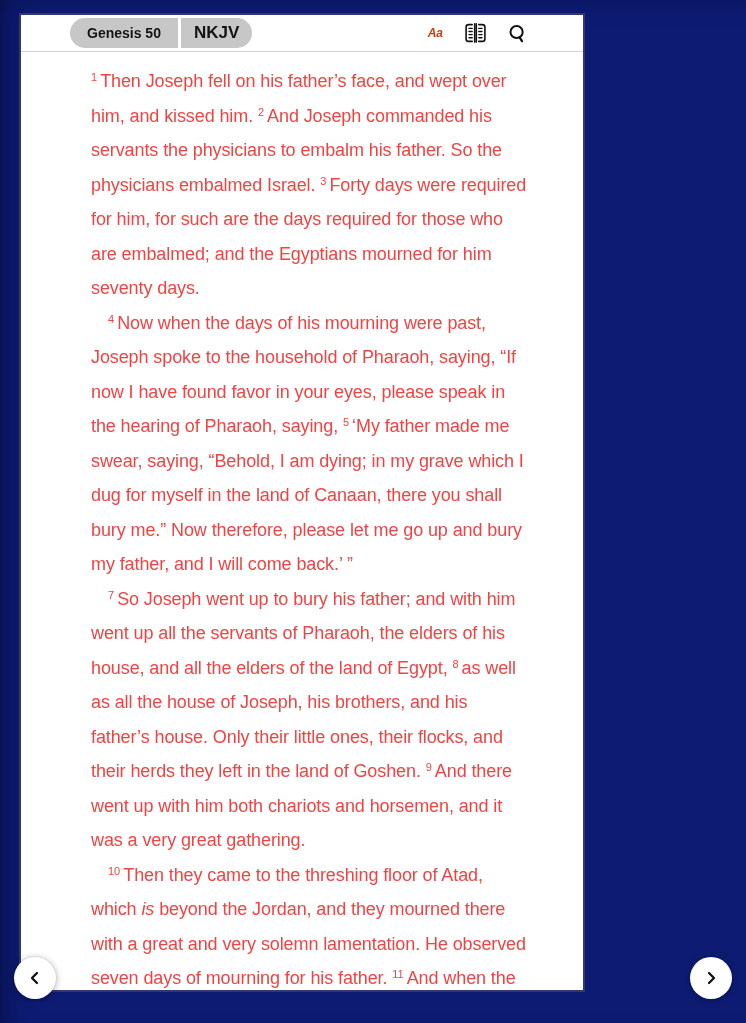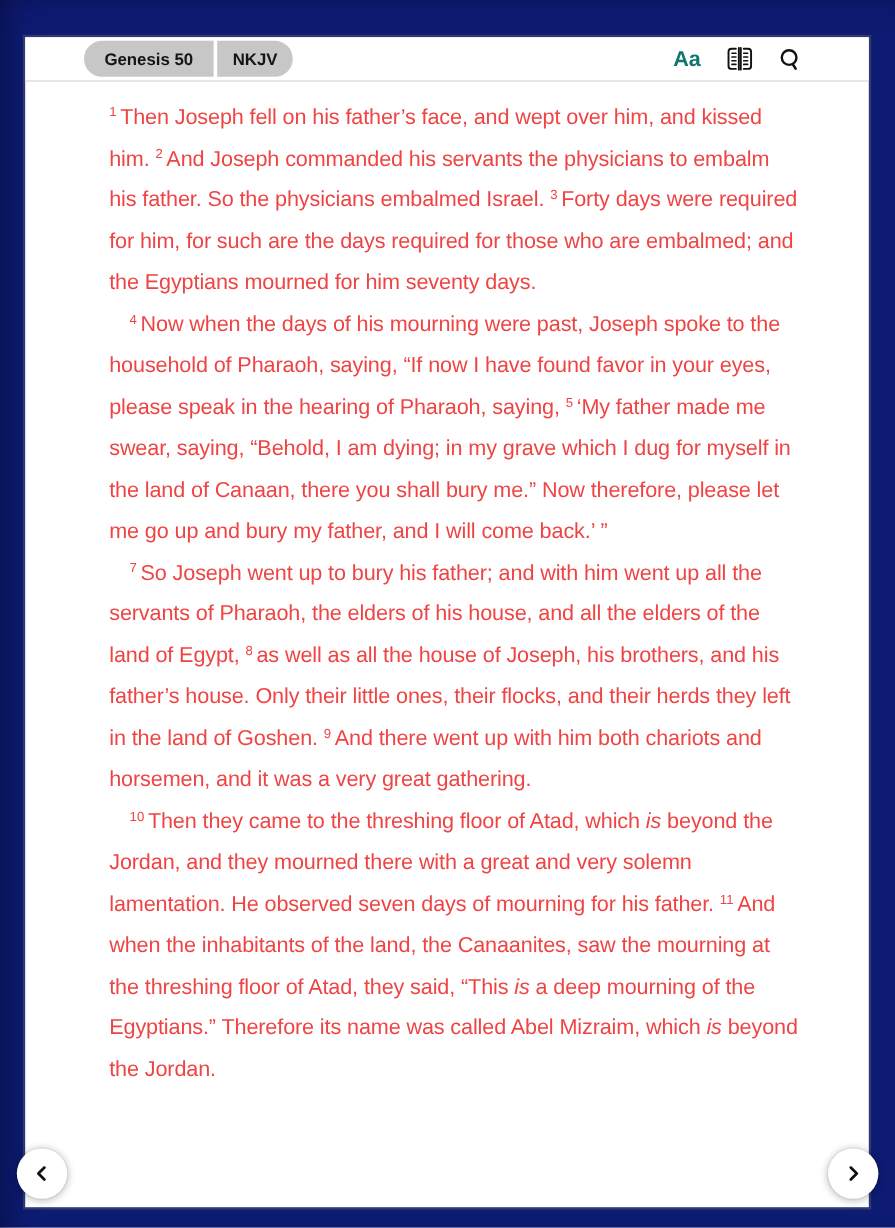--- a/index.html
+++ b/index.html
@@ -6,44 +6,44 @@
   body{
     width:746px;height:1023px;position:relative;overflow:hidden;
     background:var(--bg,#0d1b73);
     font-family:"Liberation Sans",sans-serif;
   }
   .frame-shade{
     position:absolute;inset:0;pointer-events:none;
     box-shadow:inset 18px 8px 34px -22px rgba(0,0,10,.65);
   }
   .card{
-    position:absolute;left:21px;top:31px;width:703px;height:975px;
+    position:absolute;left:21px;top:15px;width:562px;height:975px;
     background:var(--card,#ffffff);
     box-shadow:0 0 0 2px rgba(56,62,110,.85);
     overflow:hidden;box-sizing:border-box;
   }
   .reader-header{
     height:37px;display:flex;align-items:center;justify-content:space-between;
     padding:0 56px 0 49px;box-sizing:border-box;
     border-bottom:1px solid #d4d4d4;background:var(--card,#fff);
   }
   .seg{display:flex;gap:3px;height:30px;}
   .seg button{
     background:var(--pill,#c7c7c7);border:none;cursor:pointer;
     font-family:inherit;font-weight:700;color:#141414;
     display:flex;align-items:center;white-space:nowrap;
   }
   .seg-left{border-radius:15px 0 0 15px;padding:0 17px;font-size:14px;}
-  .seg-right{border-radius:0 15px 15px 0;padding:0 13px;font-size:14px;}
+  .seg-right{border-radius:0 15px 15px 0;padding:0 13px;font-size:17px;}
   .header-icons{display:flex;align-items:center;gap:21px;}
   .icon-btn{
     background:none;border:none;padding:0;cursor:pointer;
     display:flex;align-items:center;justify-content:center;color:#111;
   }
-  .aa-btn{font-family:inherit;font-weight:700;font-size:18px;color:#0f766e;letter-spacing:0;}
+  .aa-btn{font-family:inherit;font-weight:700;font-size:12px;color:#c2410c;letter-spacing:0;font-style:italic;}
   .content{
     padding:12px 56px 0 70px;
     font-size:18px;line-height:34.5px;color:#ef4444;letter-spacing:-0.1px;
   }
   .content p{margin:0;}
   .content p.indent{text-indent:17px;}
   .content sup{
     font-size:11px;line-height:0;letter-spacing:0;
     vertical-align:baseline;position:relative;top:-6px;
     margin-right:3px;

